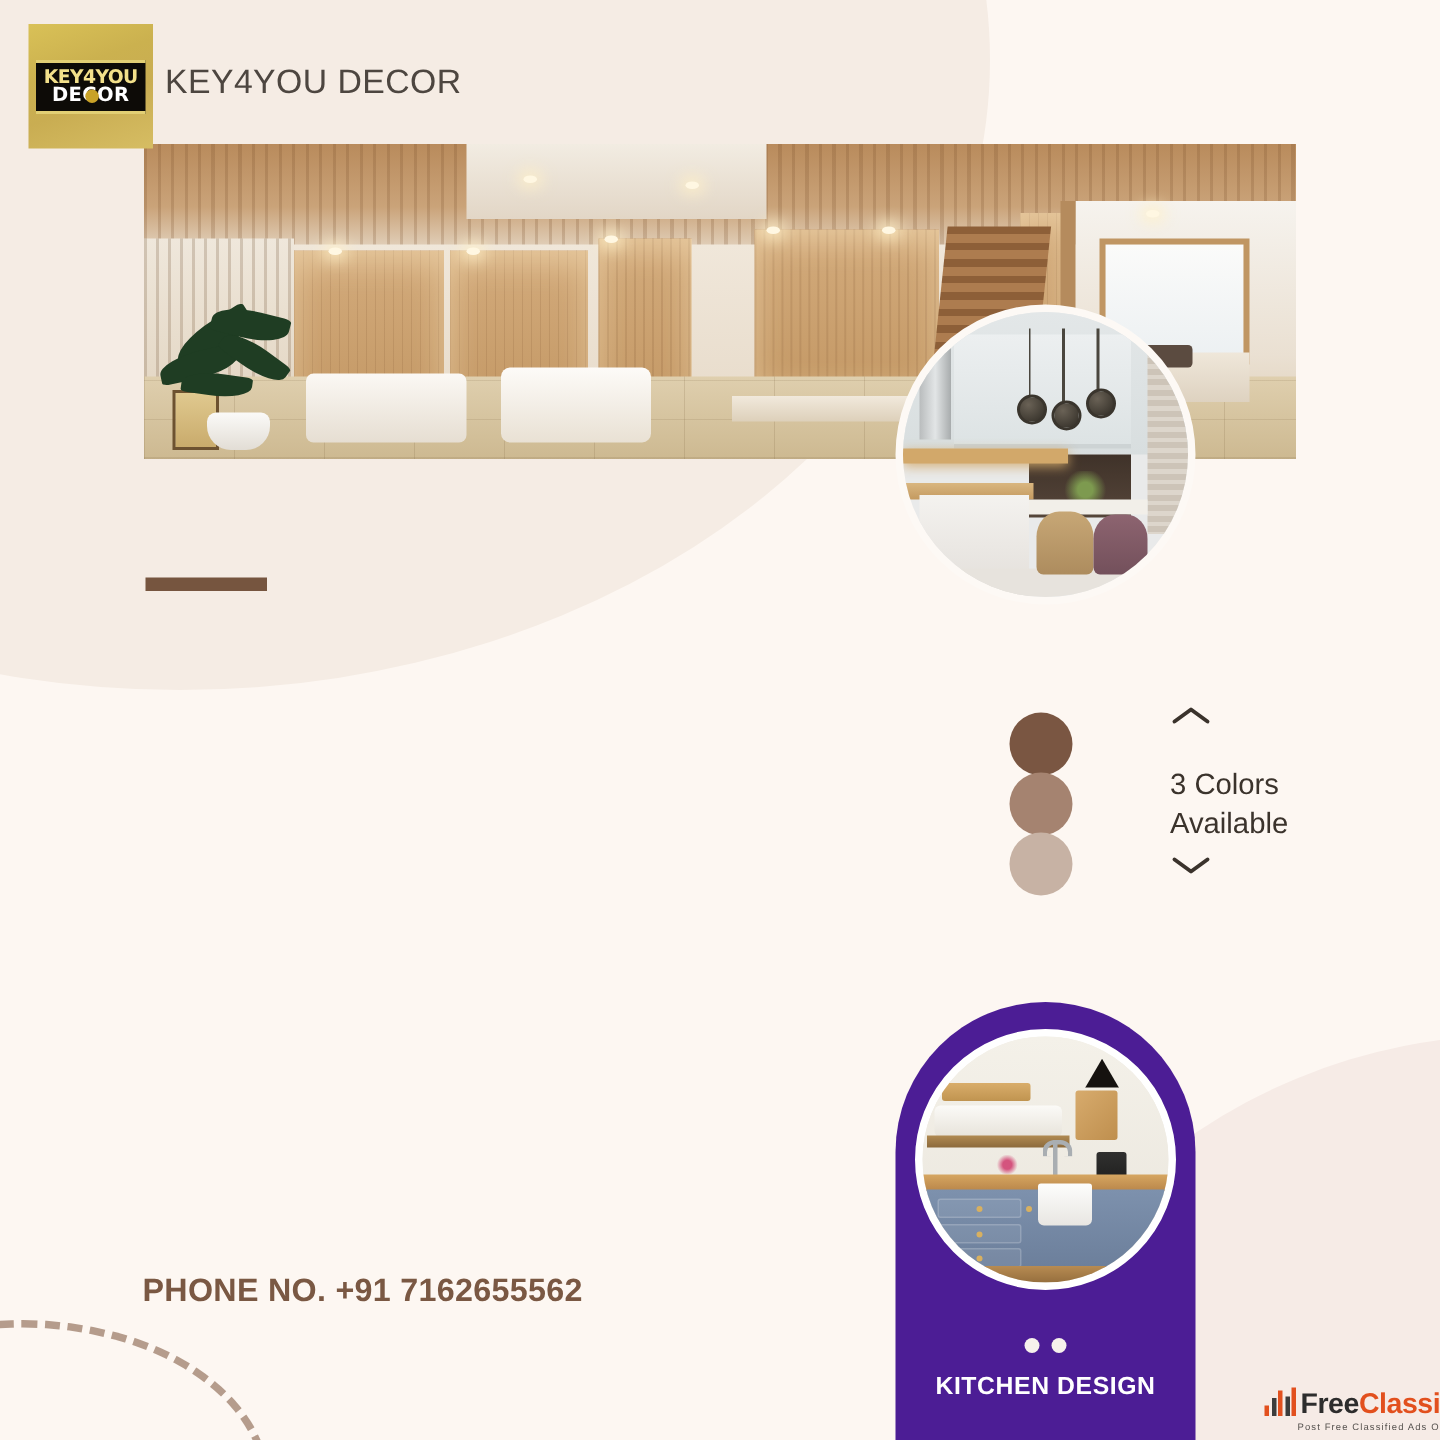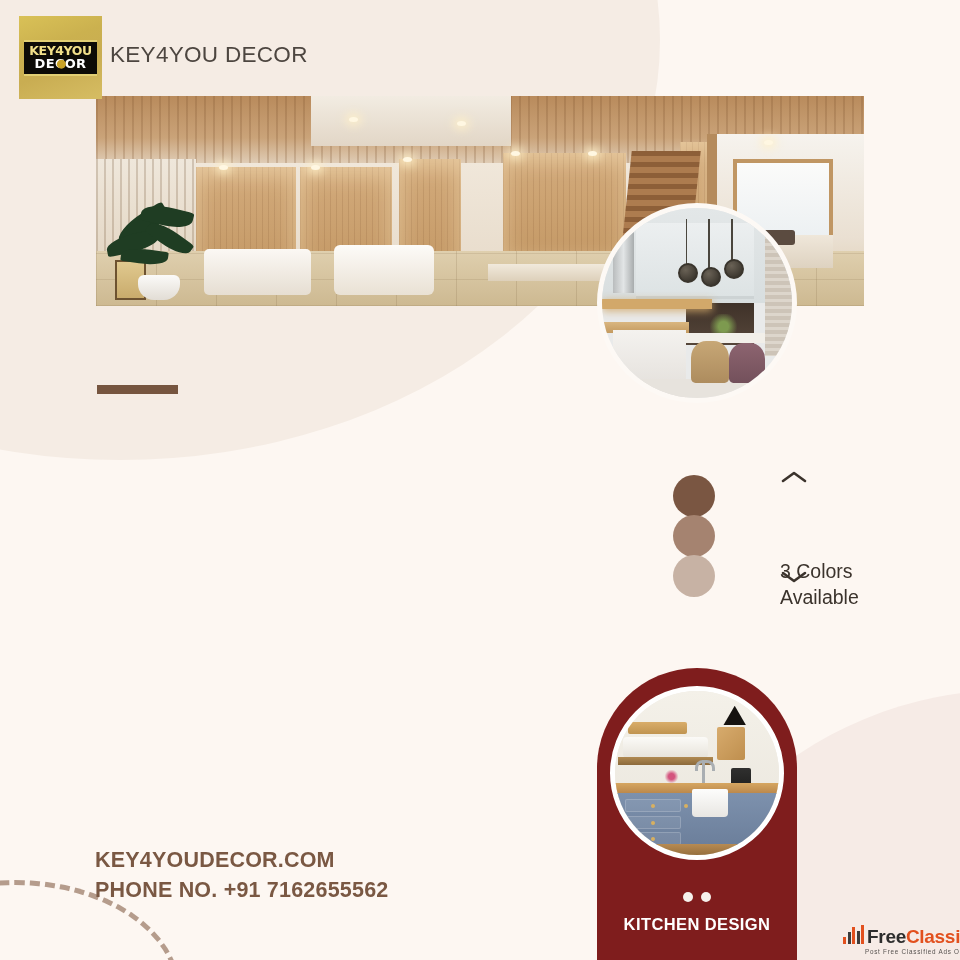--- a/index.html
+++ b/index.html
@@ -291,21 +291,20 @@
   }
   .chev-wrap { position:absolute; left:105px; top:0; width:180px; }
   .chev {
     width:26px; height:14px; margin-left:3px;
   }
   .chev svg { display:block; }
   .colors-label {
     position:absolute; left:107px; top:40px;
     font-size:19.5px; line-height:26px; color:#3b332c;
     white-space:pre-line;
-    margin-top:48px;
   }
   .chev-down { position:absolute; left:105px; top:100px; }
 
   
   .desc {
     position:absolute; left:95px; top:668px;
     width:400px;
     font-size:23px; line-height:35px;
     color:#2f2a25; z-index:12;
   }
@@ -317,21 +316,21 @@
   .contact div {
     font-size:21.5px; line-height:29.5px;
     font-weight:bold; letter-spacing:0.2px;
     color:#7a5843;
   }
 
   
   .kcard {
     position:absolute; left:597px; top:668px;
     width:200px; height:292px;
-    background:#7f1d1d;
+    background:#4c1d95;
     border-radius:100px 100px 0 0;
     z-index:12; overflow:hidden;
   }
   .kcard-circle {
     position:absolute; left:13px; top:18px;
     width:174px; height:174px; border-radius:50%;
     border:5px solid #ffffff; overflow:hidden;
     background:#efece4;
   }
   .kk-wall { position:absolute; inset:0; background:linear-gradient(180deg,#f4f1e9,#e9e5dc); }
@@ -548,21 +547,20 @@
       <div class="chev">
         <svg width="26" height="14" viewBox="0 0 26 14">
           <path d="M2 3 L13 11 L24 3" fill="none" stroke="#3b332c" stroke-width="2.6" stroke-linecap="round" stroke-linejoin="round"></path>
         </svg>
       </div>
     </div>
   </div>
 
 
   <div class="contact">
-    <div>KEY4YOUDECOR.COM</div>
     <div>PHONE NO. +91 7162655562</div>
   </div>
 
   <div class="kcard">
     <div class="kcard-circle">
       <div class="kk-wall"></div>
       <div class="kk-lamp"></div>
       <div class="kk-art"></div>
       <div class="kk-sign"></div>
       <div class="kk-dishes"></div>

